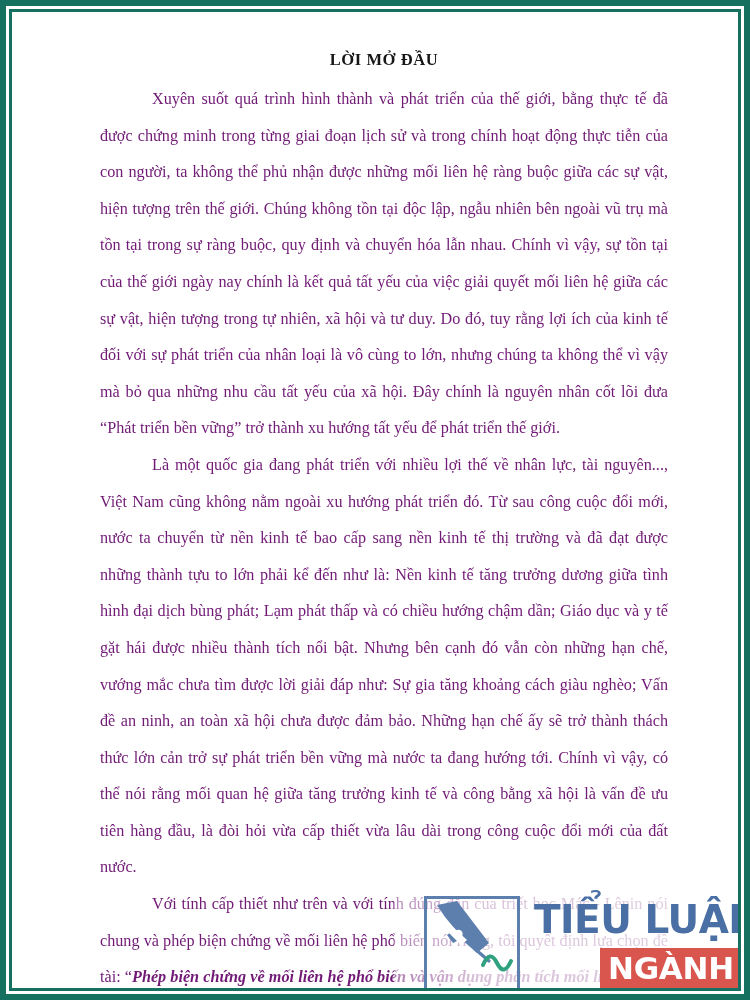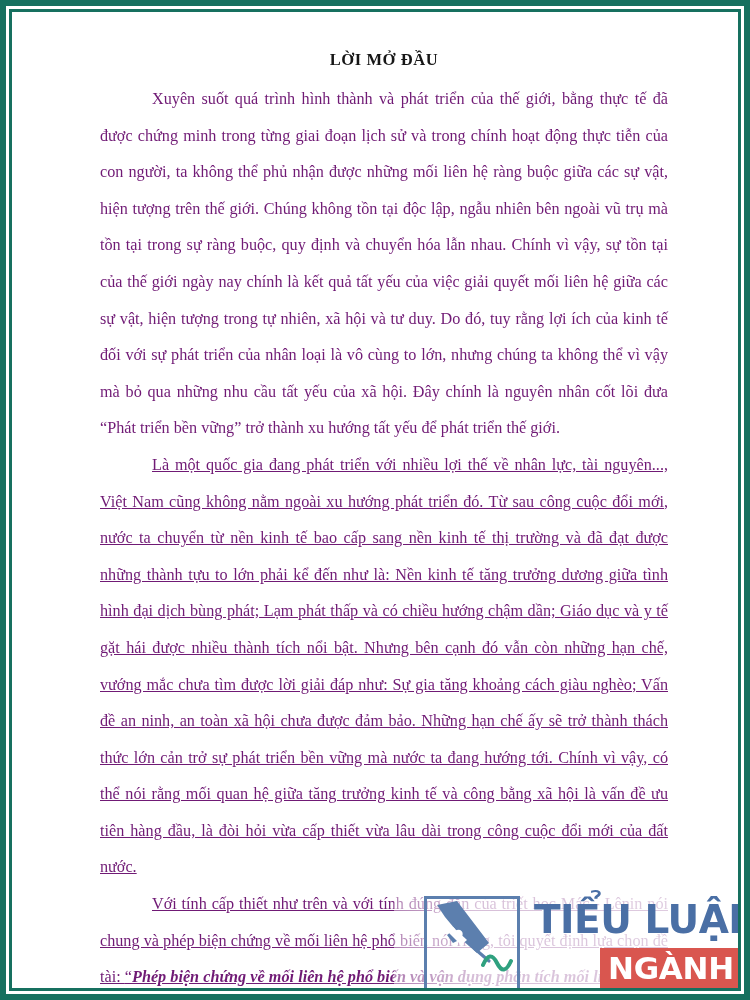--- a/index.html
+++ b/index.html
@@ -56,21 +56,21 @@
   }
 
   .doc-para {
     font-size: 16.2px;
     line-height: 36.6px;
     text-align: justify;
     text-indent: 52px;
     text-justify: inter-word;
     color: #701a75;
   }
-  .doc-para + .doc-para { margin-top: 0px; text-decoration: underline; }
+  .doc-para + .doc-para { margin-top: 0px; }
 
   .emph-title {
     font-weight: bold;
     font-style: italic;
   }
 
   
   .logo-fade {
     position: absolute;
     left: 382px;

